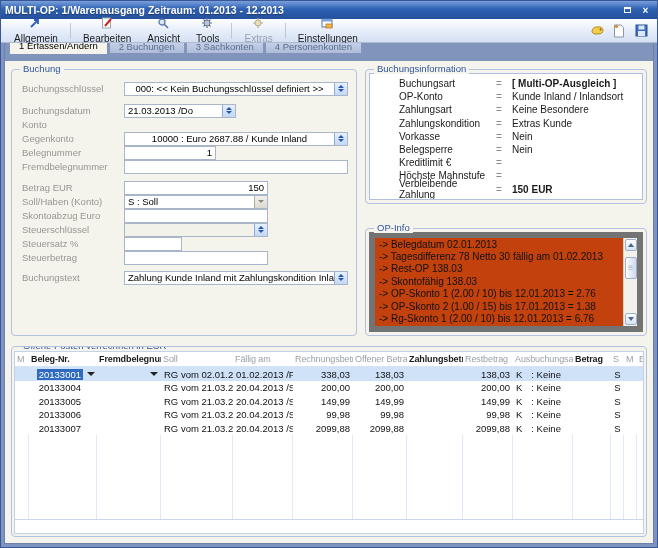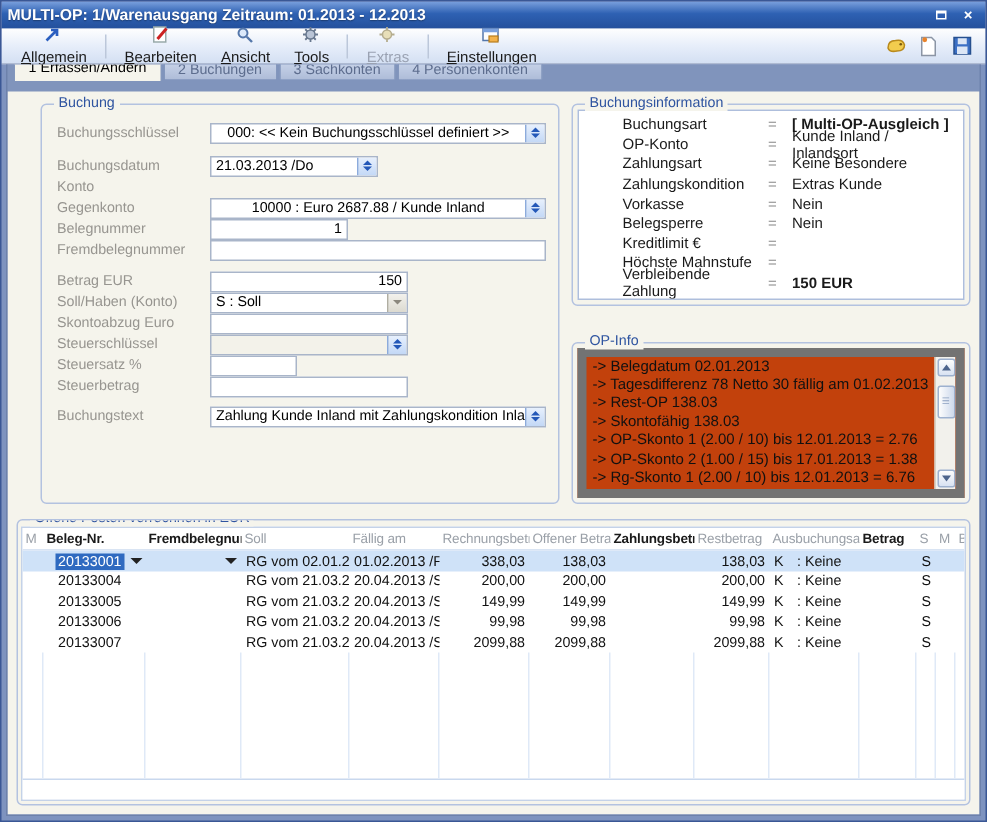--- a/index.html
+++ b/index.html
@@ -58,42 +58,42 @@
     position: relative; top: 0; }
   .panel { flex: 1; background: #f5f4ec; padding: 4px 6px 6px 6px;
     display: flex; flex-direction: column; overflow: hidden; }
 
   
   .group { border: 1px solid #b3c2e0; border-radius: 4px; position: relative; }
   .group-title { position: absolute; top: -7px; left: 8px; background: #f5f4ec;
     color: #2f54a0; font-size: 9.5px; padding: 0 3px; white-space: nowrap; }
 
   .row1 { display: flex; gap: 8px; margin-top: 4px; flex: 0 0 218px; }
-  .g-buchung { width: 346px; padding: 12px 8px 4px 10px; margin-left: 16px; }
+  .g-buchung { width: 346px; padding: 12px 8px 4px 10px; }
   .right-col { flex: 1; display: flex; flex-direction: column; gap: 24px; }
   .g-bi { flex: 0 0 130px; padding: 3px; }
   .g-op { flex: 1; padding: 3px; }
 
   
   .frow { display: flex; align-items: center; height: 13px; margin-bottom: 1px; }
   .frow .flabel { width: 102px; flex: 0 0 102px; font-size: 9.5px; color: #979590; }
   .gap8 { height: 8px; } .gap7 { height: 7px; } .gap6 { height: 6px; }
   .field { border: 1px solid #a9b5c9; background: #fff; height: 14px;
     font-size: 9.5px; display: flex; align-items: flex-start; overflow: hidden; }
   .field .fval { flex: 1; padding: 0 3px; white-space: nowrap; overflow: hidden; }
   .field .fval.center { text-align: center; }
   .combo-btn { width: 13px; flex: 0 0 13px; height: 100%;
     background: linear-gradient(#e7f0fd,#c3d8f6); border-left: 1px solid #8cabdc;
     display: flex; flex-direction: column; align-items: center; justify-content: center; gap: 1px; }
   .arr-up { width: 0; height: 0; border-left: 3px solid transparent; border-right: 3px solid transparent; border-bottom: 3px solid #2458b8; }
   .arr-dn { width: 0; height: 0; border-left: 3px solid transparent; border-right: 3px solid transparent; border-top: 3px solid #2458b8; }
   .combo-btn.gray { background: linear-gradient(#f2f1ec,#dcdad0); border-left: 1px solid #b0aea2; }
   .combo-btn.gray .arr-dn { border-top-color: #8b887e; }
   .w-full { width: 226px; } .w-date { width: 112px; } .w-beleg { width: 92px; }
-  .w-med { width: 132px; } .w-small { width: 58px; }
+  .w-med { width: 144px; } .w-small { width: 58px; }
   .field.dis { background: #f3f2ea; }
   input.fieldinput { border: none; outline: none; width: 100%; height: 100%;
     font-family: inherit; font-size: 9.5px; padding: 0 3px; background: transparent; }
   input.right { text-align: right; }
 
   
   .bi-box { background: #fff; border: 1px solid #aebedc; height: 100%;
     padding: 3px 6px; overflow: hidden; }
   .bi-row { display: flex; font-size: 10px; height: 13.2px; align-items: center; color: #1a1a1a; margin-left: 23px; }
   .bi-row .bi-label { width: 97px; flex: 0 0 97px; }

